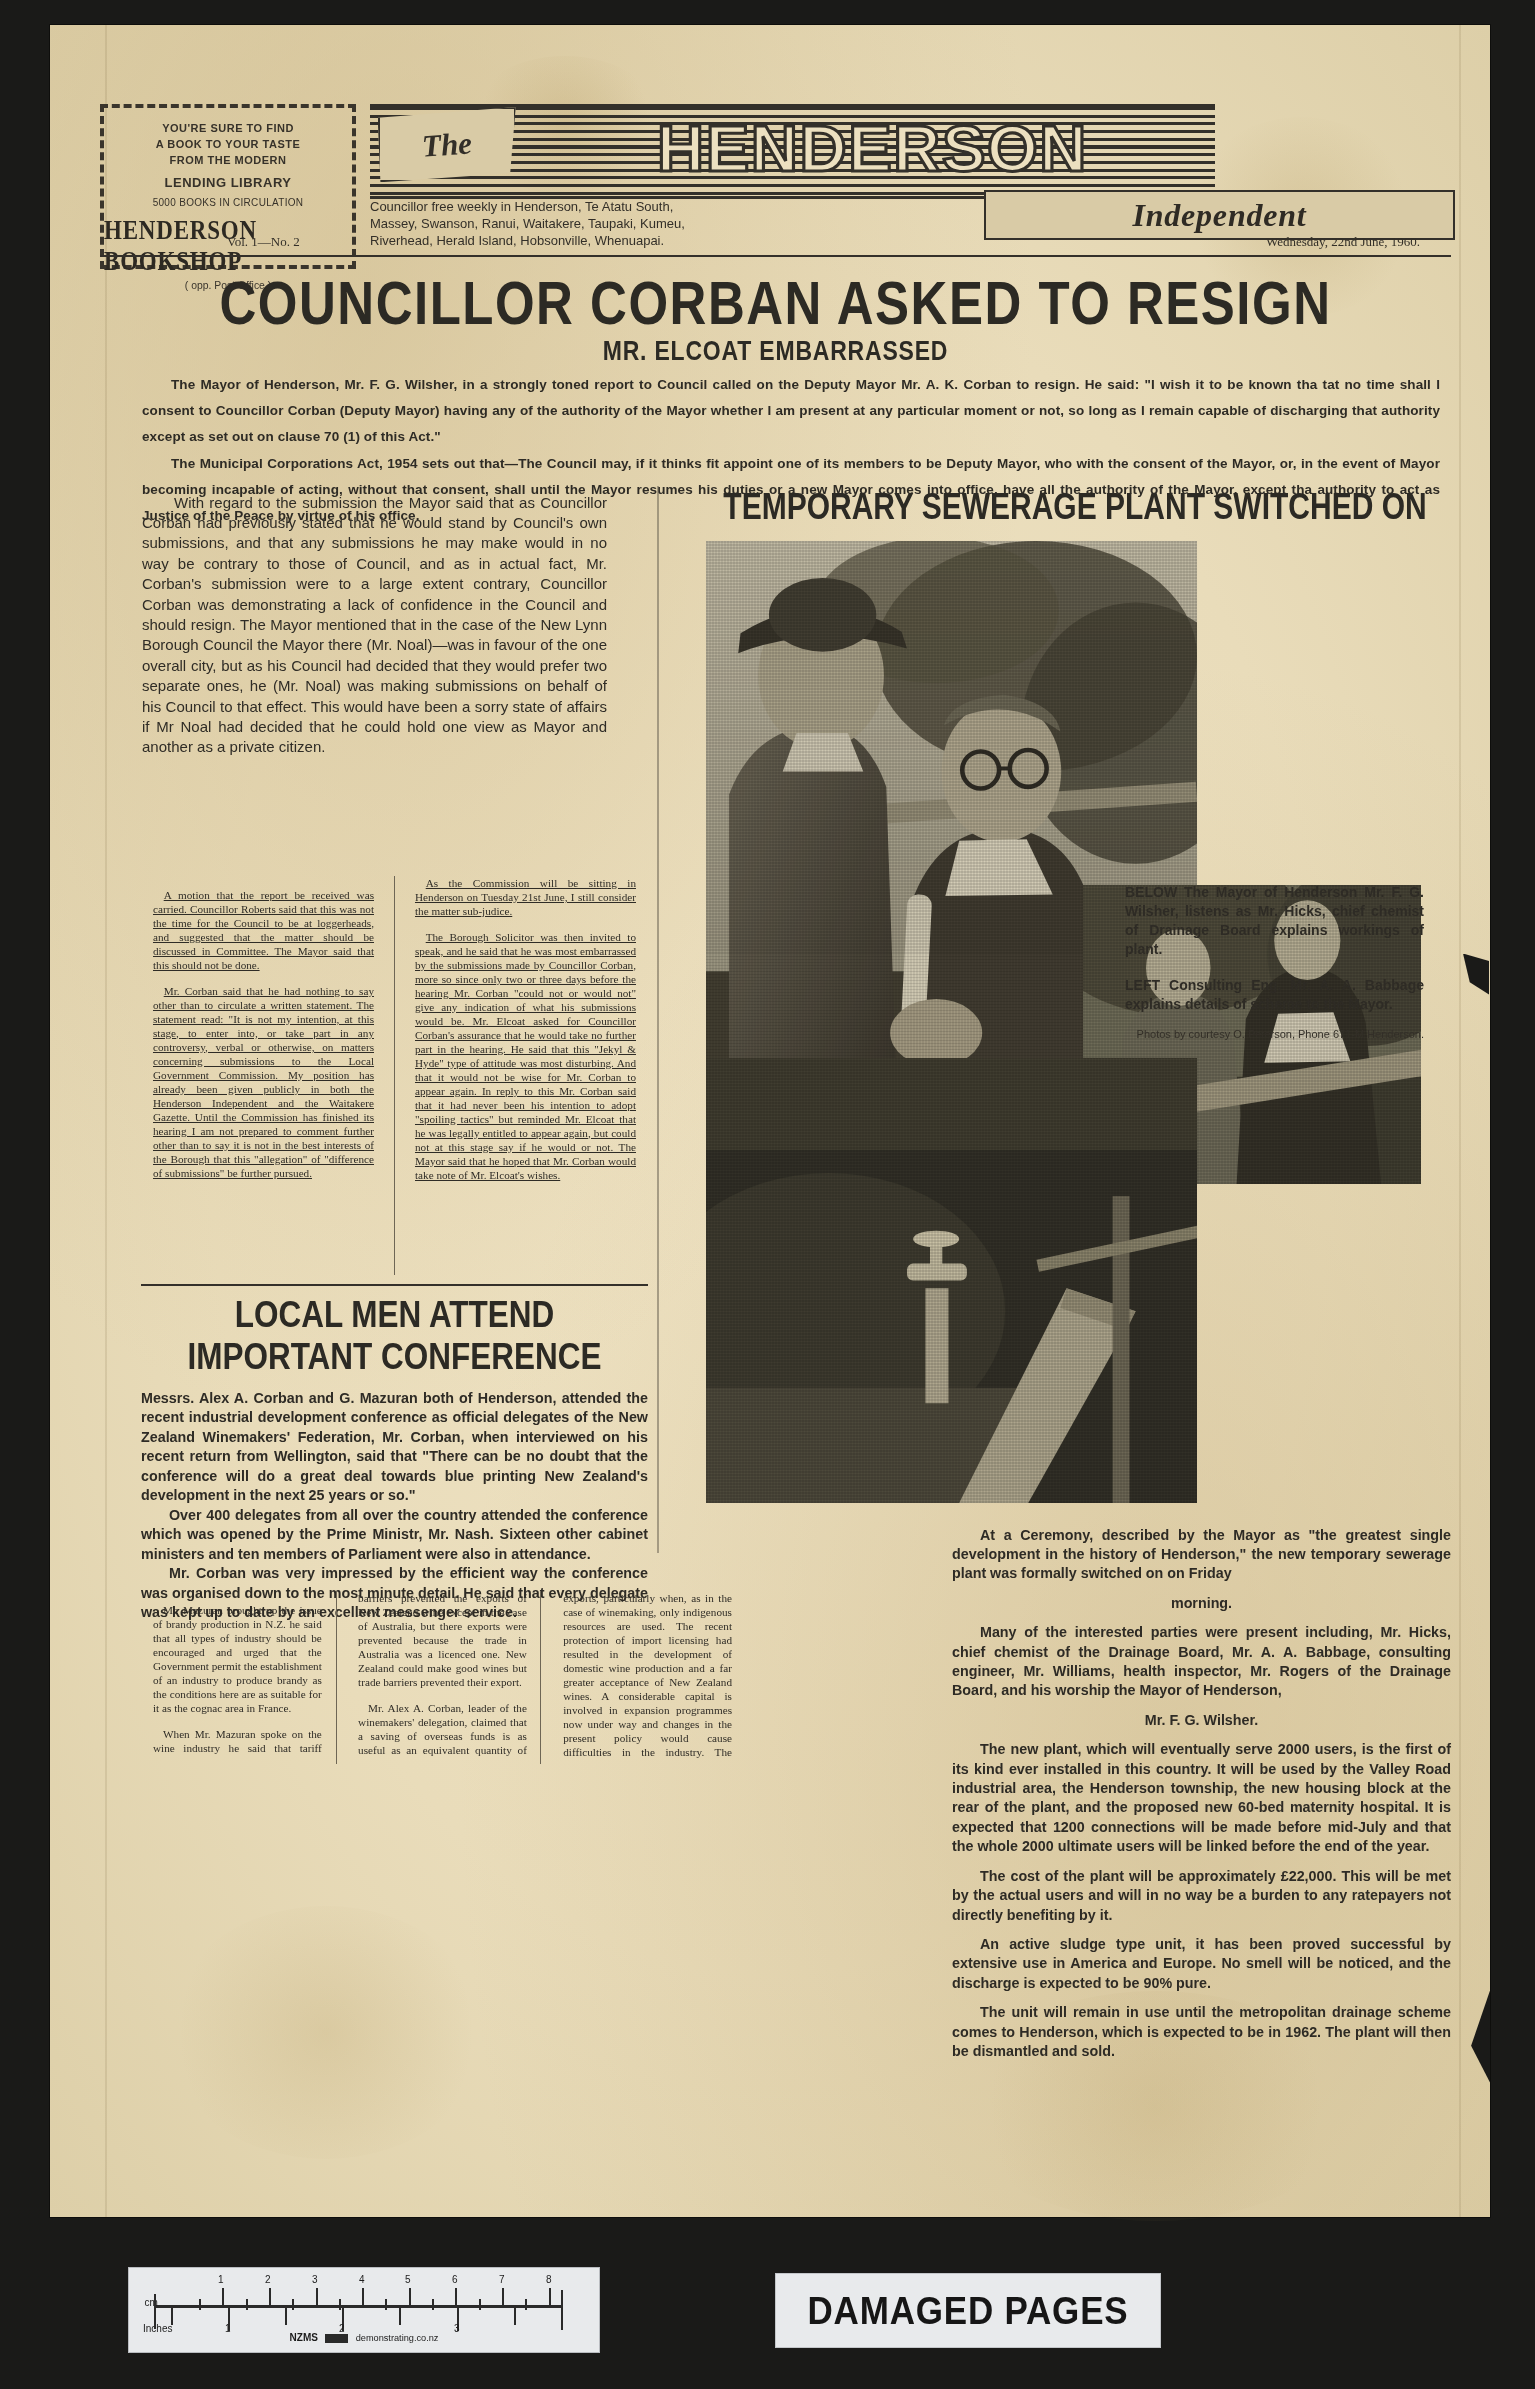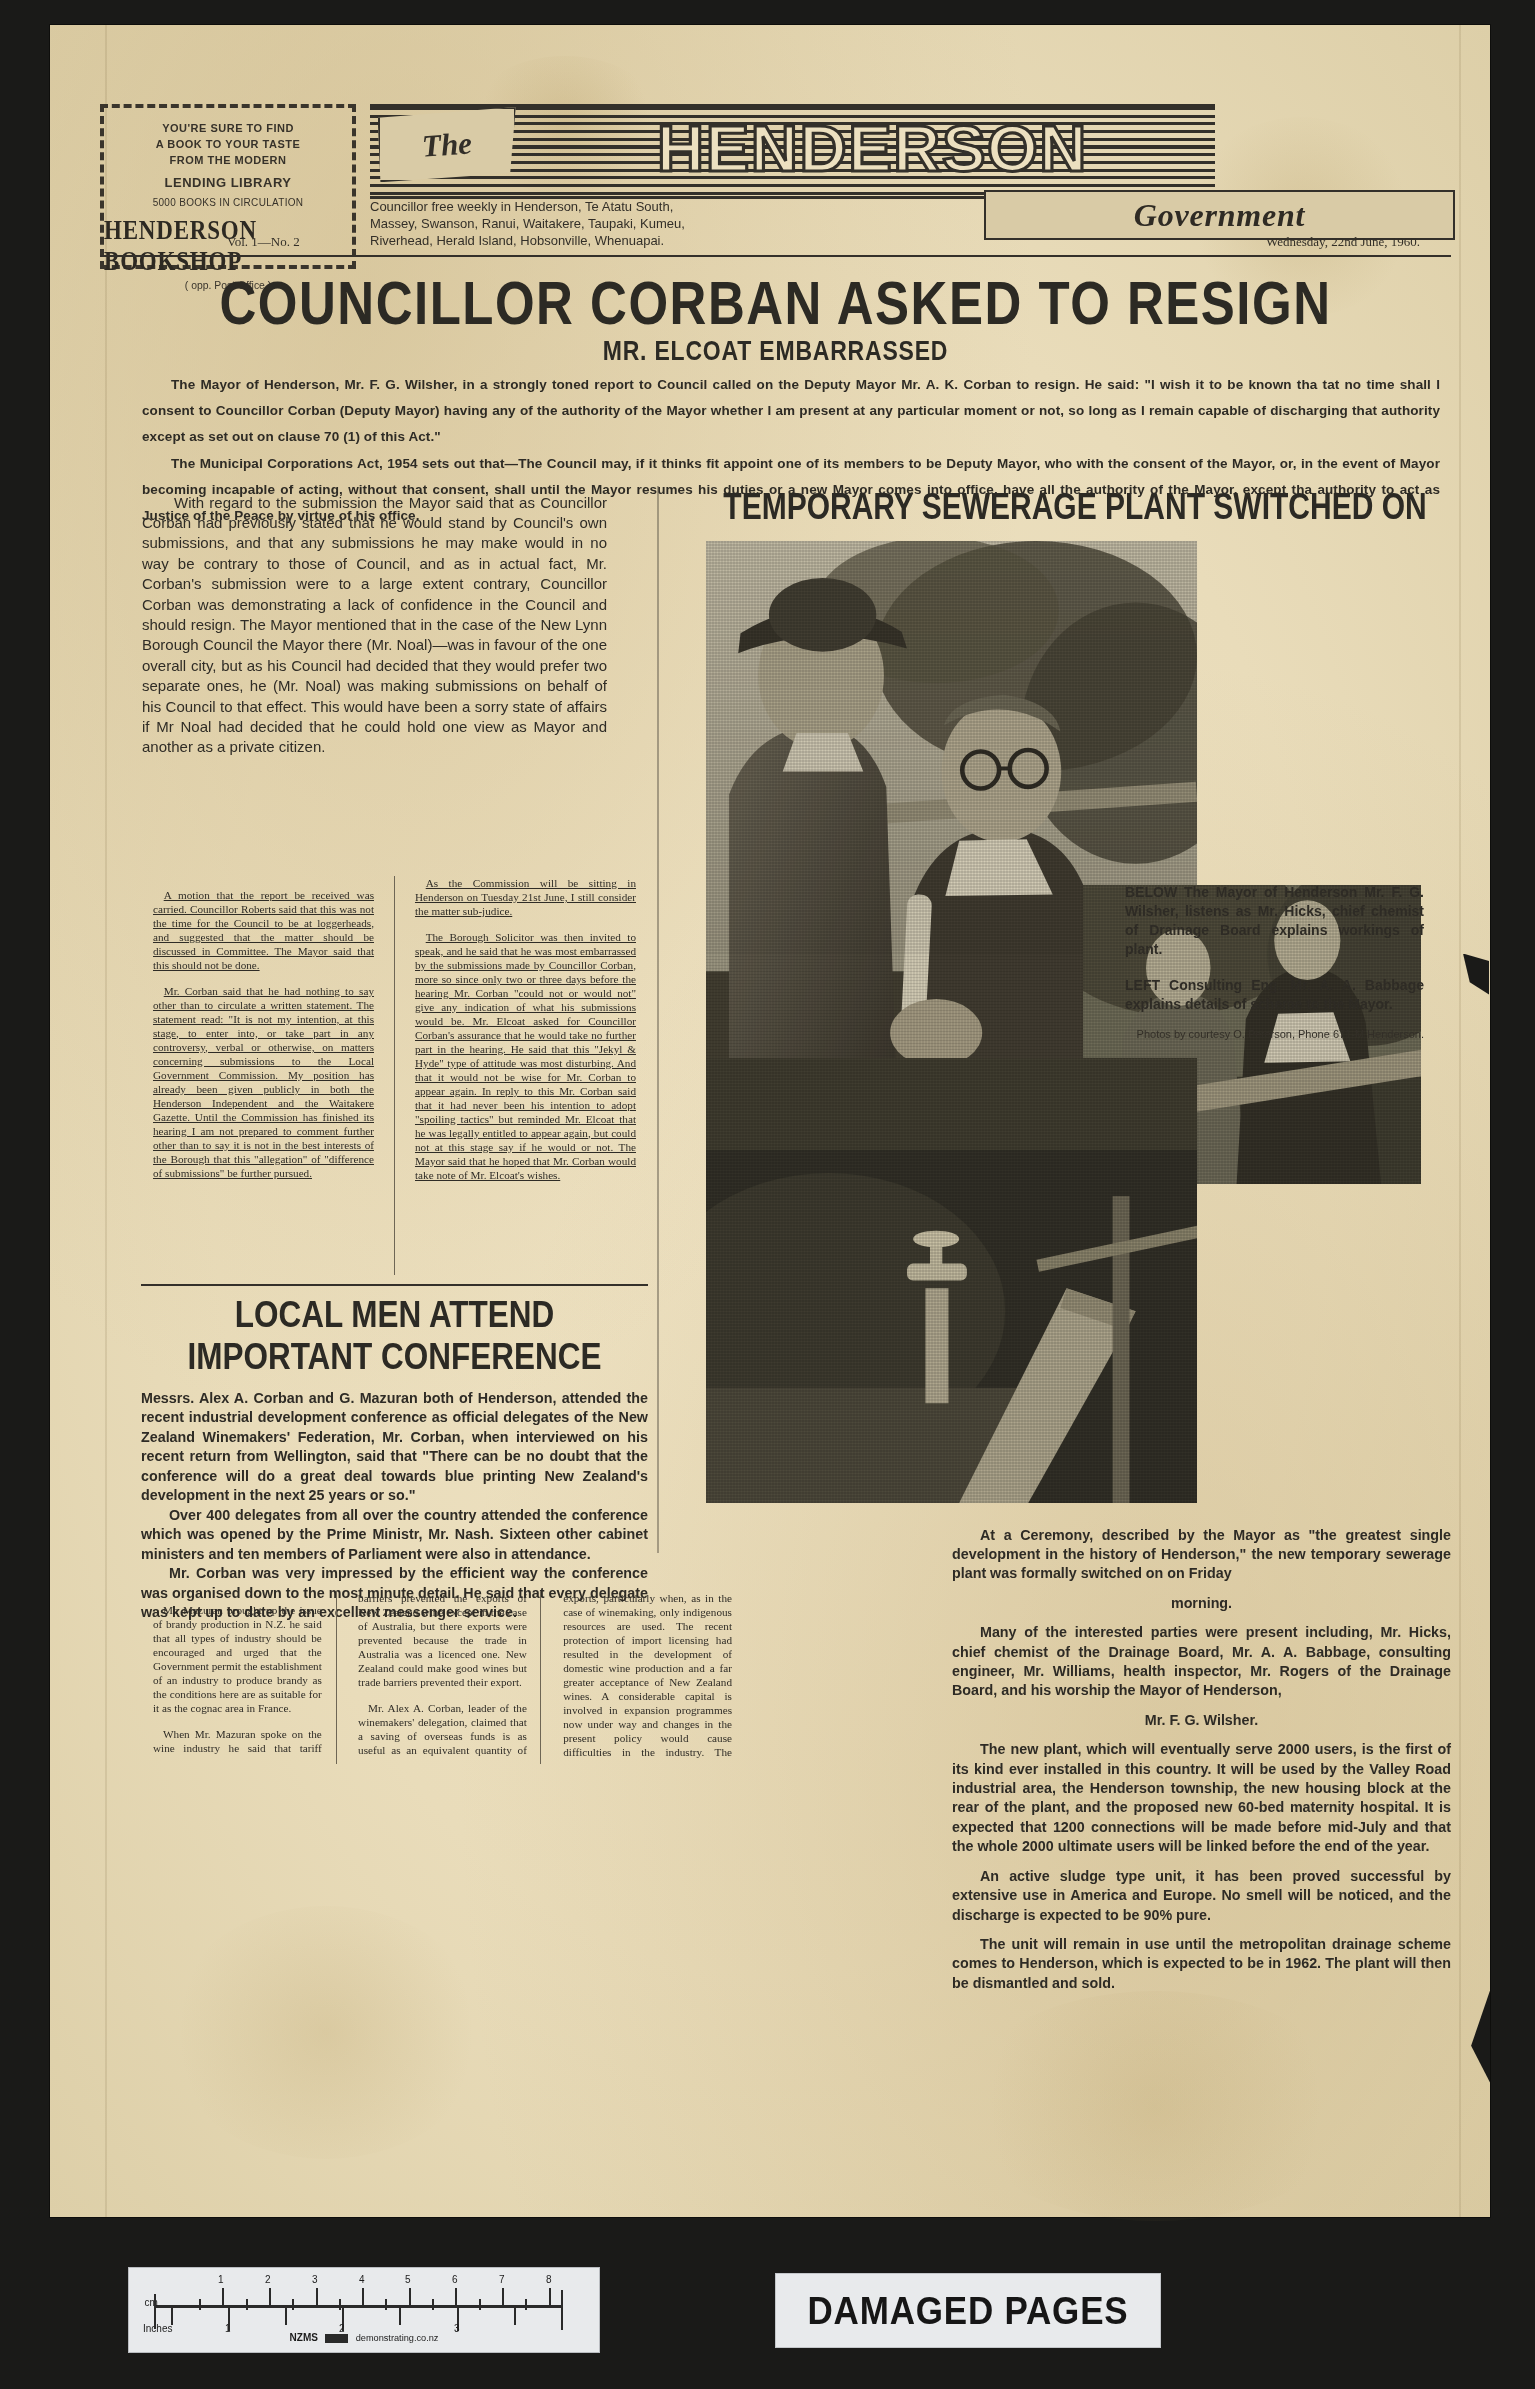--- a/index.html
+++ b/index.html
@@ -241,21 +241,21 @@
         <div id="bookshop-sub">( opp. Post Office )</div>
       </div>
 
       <div id="title-block">
         <div id="stripes"></div>
         <div id="the-flag">
           <span>The</span>
         </div>
         <div id="big-title">HENDERSON</div>
         <div id="indep-box">
-          <span>Government</span>
+          <span>Independent</span>
         </div>
       </div>
 
       <div id="circ-text">Councillor free weekly in Henderson, Te Atatu South, Massey, Swanson, Ranui, Waitakere, Taupaki, Kumeu, Riverhead, Herald Island, Hobsonville, Whenuapai.</div>
     </div>
 
     <div id="volline">
       <div class="vol">Vol. 1—No. 2</div>
       <div class="date">Wednesday, 22nd June, 1960.</div>
     </div>
@@ -396,20 +396,21 @@
       <p>LEFT Consulting Eng. Mr. A. A. Babbage explains details of scheme to the Mayor.</p>
     </div>
     <div id="photo-credit">Photos by courtesy O. Peterson, Phone 671-M Henderson.</div>
 
     <div id="sewer-body">
       <p>At a Ceremony, described by the Mayor as "the greatest single development in the history of Henderson," the new temporary sewerage plant was formally switched on on Friday</p>
       <p class="ctr">morning.</p>
       <p>Many of the interested parties were present including, Mr. Hicks, chief chemist of the Drainage Board, Mr. A. A. Babbage, consulting engineer, Mr. Williams, health inspector, Mr. Rogers of the Drainage Board, and his worship the Mayor of Henderson,</p>
       <p class="ctr">Mr. F. G. Wilsher.</p>
       <p>The new plant, which will eventually serve 2000 users, is the first of its kind ever installed in this country.  It will be used by the Valley Road industrial area, the Henderson township, the new housing block at the rear of the plant, and the proposed new 60-bed maternity hospital.  It is expected that 1200 connections will be made before mid-July and that the whole 2000 ultimate users will be linked before the end of the year.</p>
+      <p>The cost of the plant will be approximately £22,000.   This will be met by the actual users and will in no way be a burden to any ratepayers not directly benefiting by it.</p>
       <p>An active sludge type unit, it has been proved successful by extensive use in America and Europe.  No smell will be noticed, and the discharge is expected to be 90% pure.</p>
       <p>The unit will remain in use until the metropolitan drainage scheme comes to Henderson, which is expected to be in 1962. The plant will then be dismantled and sold.</p>
     </div>
 
   </div>
 </div>
 
 <div id="ruler">
   <div class="scalebar"></div>
   <div class="unit" style="left:15.4px;top:29px;">cm</div>

